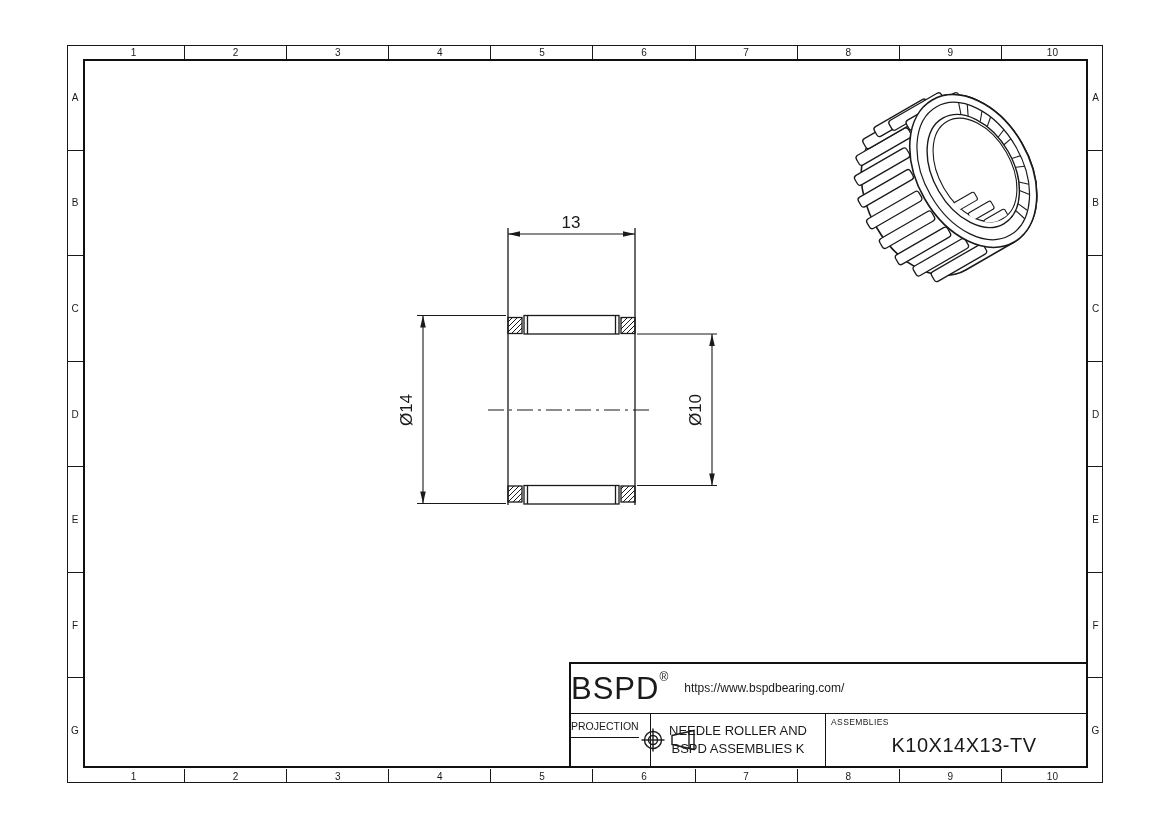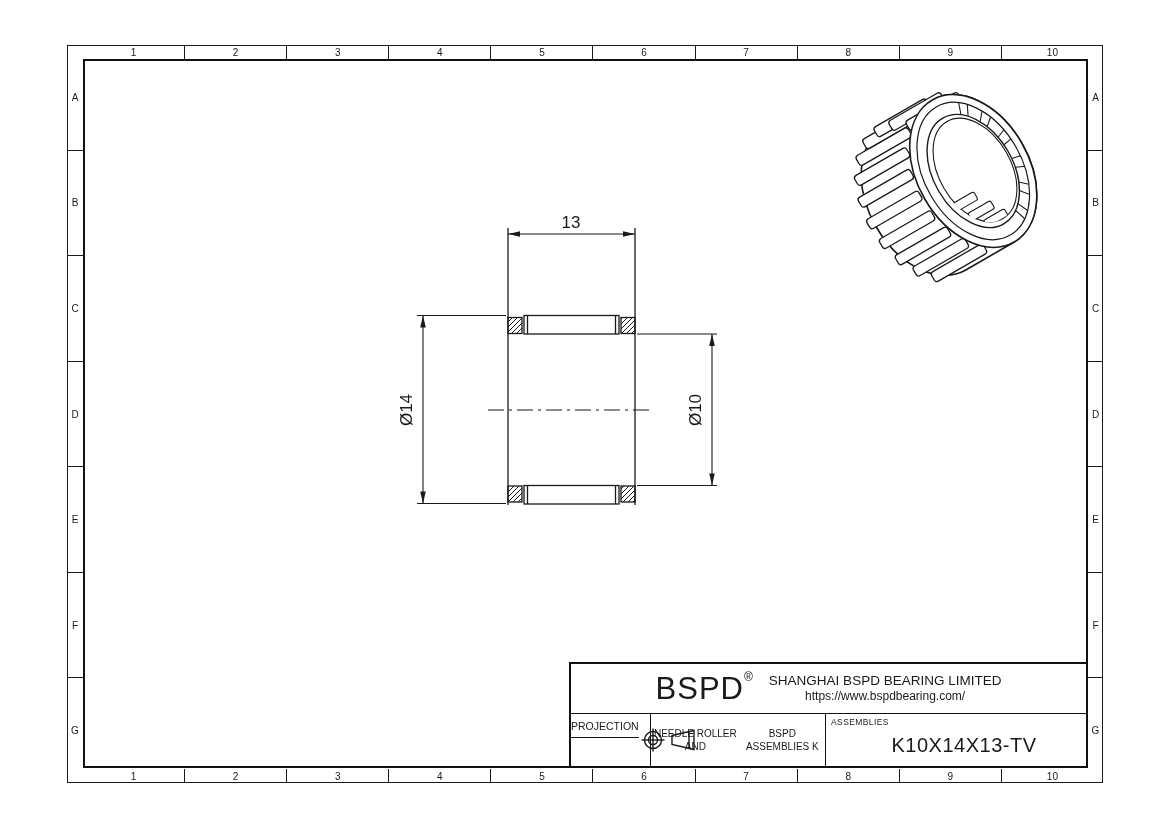--- a/index.html
+++ b/index.html
@@ -19,32 +19,32 @@
   #band-top .cell,#band-bottom .cell{border-left:1px solid #1a1a1a;}
   #band-top .cell:first-child,#band-bottom .cell:first-child{border-left:none;}
   #band-left{left:67px;top:45px;width:16px;height:738px;flex-direction:column;}
   #band-right{left:1088px;top:45px;width:15px;height:738px;flex-direction:column;}
   #band-left .cell,#band-right .cell{border-top:1px solid #1a1a1a;}
   #band-left .cell:first-child,#band-right .cell:first-child{border-top:none;}
 
   
   #title-block{left:569px;top:662px;width:519px;height:106px;border:2px solid #111;
                display:grid;grid-template-rows:50px 1fr;background:#fff;}
-  #tb-row1{border-bottom:1.5px solid #111;display:flex;align-items:center;justify-content:center;gap:16px;}
+  #tb-row1{border-bottom:1.5px solid #111;display:flex;align-items:center;justify-content:flex-start;gap:16px;}
   .logo-wrap{display:flex;align-items:flex-start;}
   .logo-text{font-size:31px;letter-spacing:1px;line-height:1;}
   .logo-reg{font-size:12px;line-height:1;margin-top:-2px;}
   .company-block{text-align:center;line-height:1.3;}
   .company-name{font-size:13.5px;}
   .company-url{font-size:12px;}
   #tb-row2{display:flex;}
   #tb-projection{width:79px;border-right:1.5px solid #111;display:flex;}
   #tb-projection-label{height:23px;border-bottom:1.5px solid #111;display:flex;align-items:center;justify-content:center;font-size:10.5px;}
   #tb-projection-symbol{flex:1;display:flex;align-items:center;justify-content:center;}
-  #tb-product{flex:1;border-right:1.5px solid #111;display:flex;flex-direction:row;align-items:center;justify-content:center;font-size:10px;line-height:1.35;text-align:center;}
+  #tb-product{flex:1;border-right:1.5px solid #111;display:flex;flex-direction:column;align-items:center;justify-content:center;font-size:13px;line-height:1.35;text-align:center;}
   #tb-partnumber{width:260px;position:relative;}
   #tb-partnumber-label{position:absolute;left:5px;top:3px;font-size:8.5px;letter-spacing:.4px;}
   #tb-partnumber-value{position:absolute;left:16px;right:0;top:20px;text-align:center;font-size:20px;letter-spacing:.5px;}
 
   svg{position:absolute;left:0;top:0;pointer-events:none;}
   svg text{font-family:"Liberation Sans", sans-serif;fill:#1a1a1a;}
 </style>
 </head>
 <body>
 
@@ -187,21 +187,20 @@
     </g>
 </svg>
 
 <div class="abs" id="title-block">
   <div id="tb-row1">
     <div class="logo-wrap">
       <span class="logo-text">BSPD</span>
       <span class="logo-reg">®</span>
     </div>
     <div class="company-block">
-      <div class="company-name">SHANGHAI BSPD BEARING LIMITED</div>
       <div class="company-url">https://www.bspdbearing.com/</div>
     </div>
   </div>
   <div id="tb-row2">
     <div id="tb-projection">
       <div id="tb-projection-label">PROJECTION</div>
       <div id="tb-projection-symbol">
         <svg width="64" height="28" viewBox="0 0 64 28" style="position:static">
           <g stroke="#1a1a1a" stroke-width="1.4" fill="none">
             <circle cx="14" cy="14" r="8.5"></circle>

